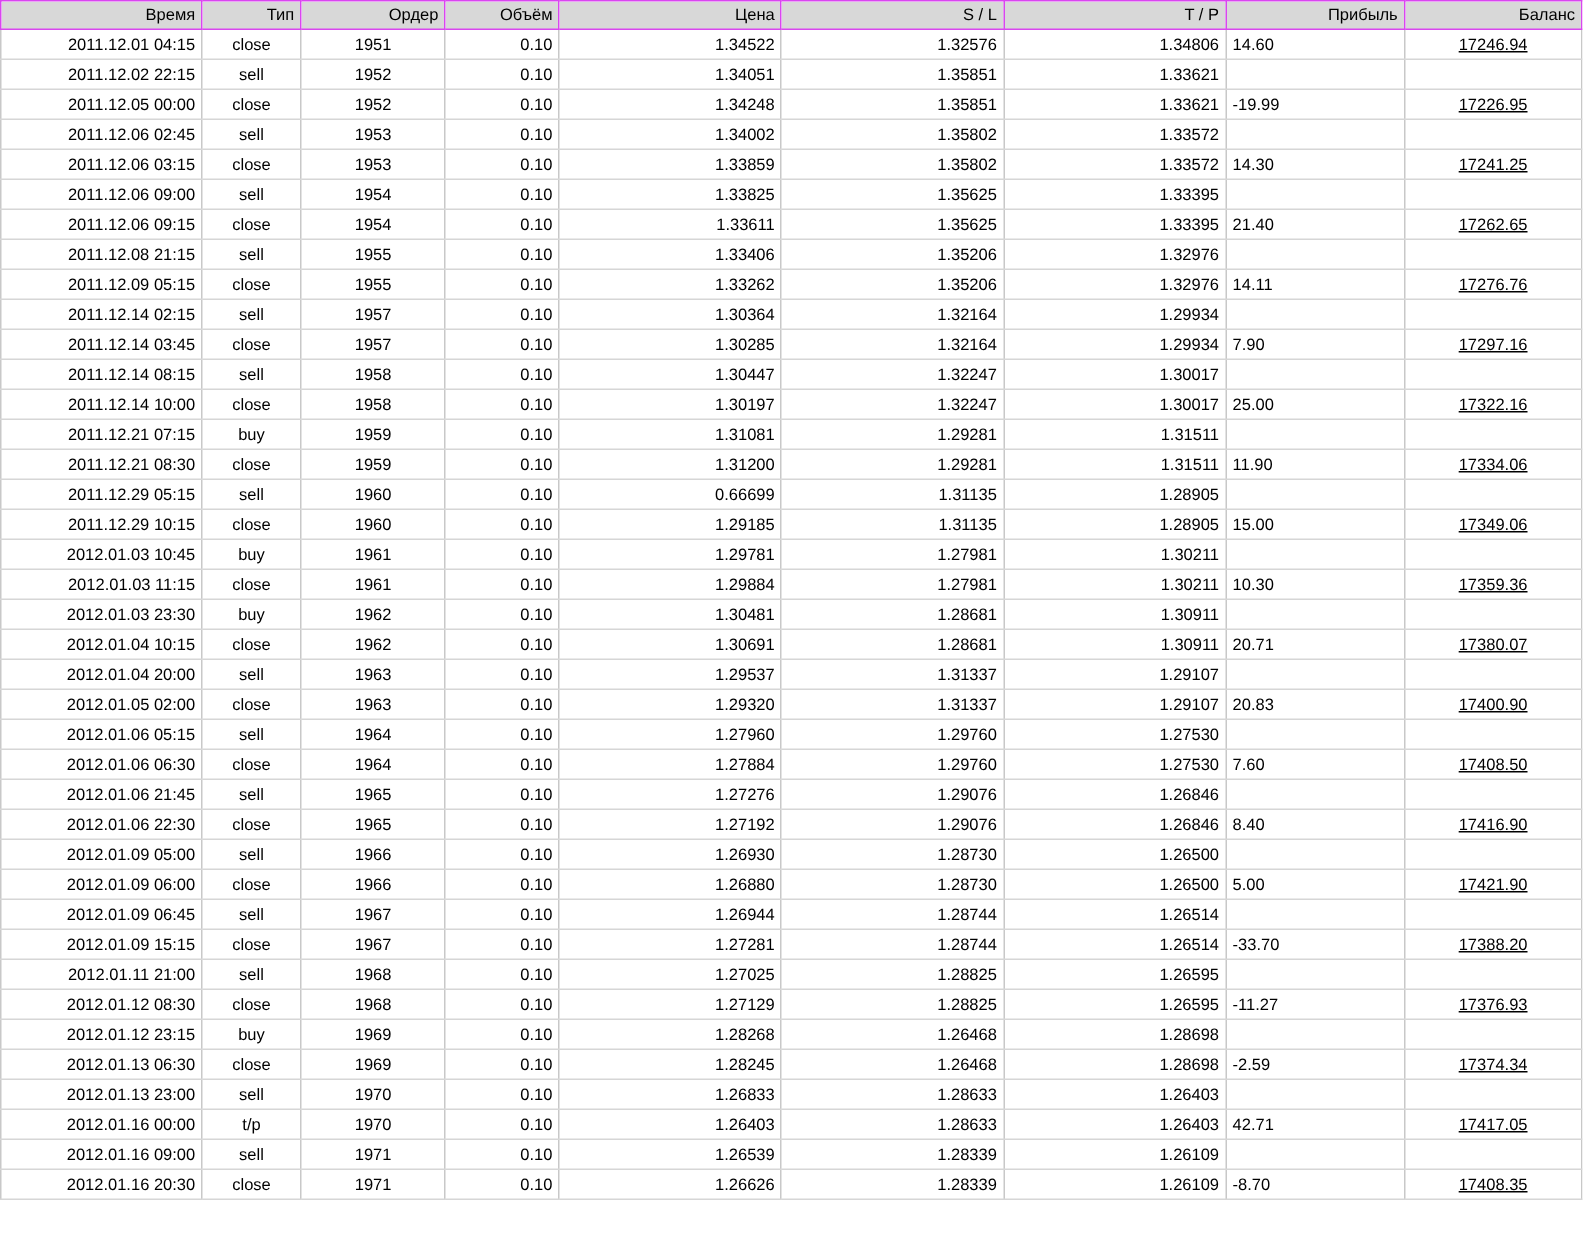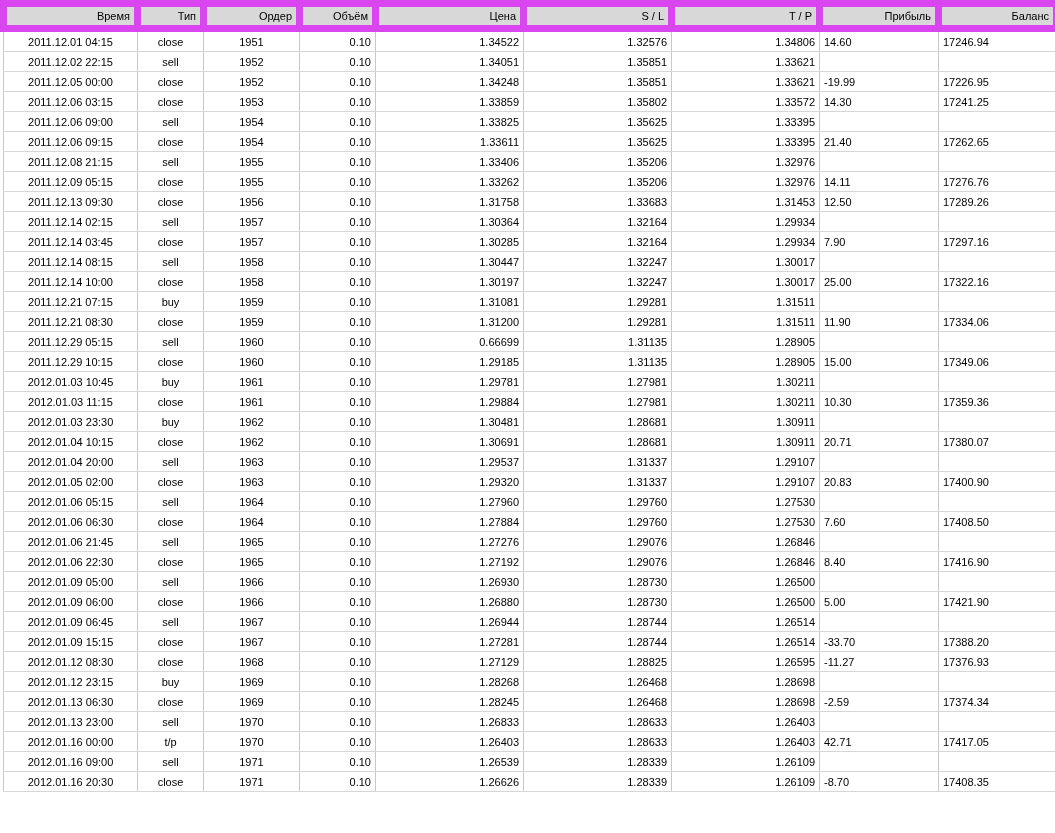--- a/index.html
+++ b/index.html
@@ -17,45 +17,45 @@
     border-collapse: collapse;
     width: 1055px;
     table-layout: fixed;
   }
   table.report th {
     background: #d8d8d8;
     font-weight: normal;
     font-size: 11px;
     text-align: right;
     padding: 2px 4px 2px 4px;
-    border: 7px solid #d946ef;
+    border: 1px solid #d946ef;
     height: 14px;
     white-space: nowrap;
     overflow: hidden;
   }
   table.report td {
     border-left: 1px solid #c8c8c8;
     border-right: 1px solid #c8c8c8;
     border-bottom: 1px solid #d6d6d6;
     border-top: none;
     padding: 2px 4px 2px 4px;
     height: 15px;
     font-size: 11px;
     white-space: nowrap;
     overflow: hidden;
   }
-  td.c-time   { text-align: center; margin-top: 26px; }
+  td.c-time   { text-align: right; margin-top: 26px; }
   td.c-type   { text-align: center; }
   td.c-order  { text-align: center; }
   td.c-volume { text-align: right; }
   td.c-price  { text-align: right; }
   td.c-sl     { text-align: right; }
   td.c-tp     { text-align: right; }
   td.c-profit { text-align: left; }
-  td.c-balance{ text-align: left; }
+  td.c-balance{ text-align: center; text-decoration: underline; }
 
   col.w-time   { width: 134px; }
   col.w-type   { width: 66px; }
   col.w-order  { width: 96px; }
   col.w-volume { width: 76px; }
   col.w-price  { width: 148px; }
   col.w-sl     { width: 148px; }
   col.w-tp     { width: 148px; }
   col.w-profit { width: 119px; }
   col.w-balance{ width: 118px; }
@@ -118,20 +118,31 @@
         <td class="c-type">close</td>
         <td class="c-order">1952</td>
         <td class="c-volume">0.10</td>
         <td class="c-price">1.34248</td>
         <td class="c-sl">1.35851</td>
         <td class="c-tp">1.33621</td>
         <td class="c-profit">-19.99</td>
         <td class="c-balance">17226.95</td>
       </tr>
       <tr>
+        <td class="c-time">2011.12.06 02:45</td>
+        <td class="c-type">sell</td>
+        <td class="c-order">1953</td>
+        <td class="c-volume">0.10</td>
+        <td class="c-price">1.34002</td>
+        <td class="c-sl">1.35802</td>
+        <td class="c-tp">1.33572</td>
+        <td class="c-profit"></td>
+        <td class="c-balance"></td>
+      </tr>
+      <tr>
         <td class="c-time">2011.12.06 03:15</td>
         <td class="c-type">close</td>
         <td class="c-order">1953</td>
         <td class="c-volume">0.10</td>
         <td class="c-price">1.33859</td>
         <td class="c-sl">1.35802</td>
         <td class="c-tp">1.33572</td>
         <td class="c-profit">14.30</td>
         <td class="c-balance">17241.25</td>
       </tr>
@@ -173,31 +184,20 @@
         <td class="c-type">close</td>
         <td class="c-order">1955</td>
         <td class="c-volume">0.10</td>
         <td class="c-price">1.33262</td>
         <td class="c-sl">1.35206</td>
         <td class="c-tp">1.32976</td>
         <td class="c-profit">14.11</td>
         <td class="c-balance">17276.76</td>
       </tr>
       <tr>
-        <td class="c-time">2011.12.13 09:30</td>
-        <td class="c-type">close</td>
-        <td class="c-order">1956</td>
-        <td class="c-volume">0.10</td>
-        <td class="c-price">1.31758</td>
-        <td class="c-sl">1.33683</td>
-        <td class="c-tp">1.31453</td>
-        <td class="c-profit">12.50</td>
-        <td class="c-balance">17289.26</td>
-      </tr>
-      <tr>
         <td class="c-time">2011.12.14 02:15</td>
         <td class="c-type">sell</td>
         <td class="c-order">1957</td>
         <td class="c-volume">0.10</td>
         <td class="c-price">1.30364</td>
         <td class="c-sl">1.32164</td>
         <td class="c-tp">1.29934</td>
         <td class="c-profit"></td>
         <td class="c-balance"></td>
       </tr>
@@ -426,20 +426,31 @@
         <td class="c-type">close</td>
         <td class="c-order">1967</td>
         <td class="c-volume">0.10</td>
         <td class="c-price">1.27281</td>
         <td class="c-sl">1.28744</td>
         <td class="c-tp">1.26514</td>
         <td class="c-profit">-33.70</td>
         <td class="c-balance">17388.20</td>
       </tr>
       <tr>
+        <td class="c-time">2012.01.11 21:00</td>
+        <td class="c-type">sell</td>
+        <td class="c-order">1968</td>
+        <td class="c-volume">0.10</td>
+        <td class="c-price">1.27025</td>
+        <td class="c-sl">1.28825</td>
+        <td class="c-tp">1.26595</td>
+        <td class="c-profit"></td>
+        <td class="c-balance"></td>
+      </tr>
+      <tr>
         <td class="c-time">2012.01.12 08:30</td>
         <td class="c-type">close</td>
         <td class="c-order">1968</td>
         <td class="c-volume">0.10</td>
         <td class="c-price">1.27129</td>
         <td class="c-sl">1.28825</td>
         <td class="c-tp">1.26595</td>
         <td class="c-profit">-11.27</td>
         <td class="c-balance">17376.93</td>
       </tr>

